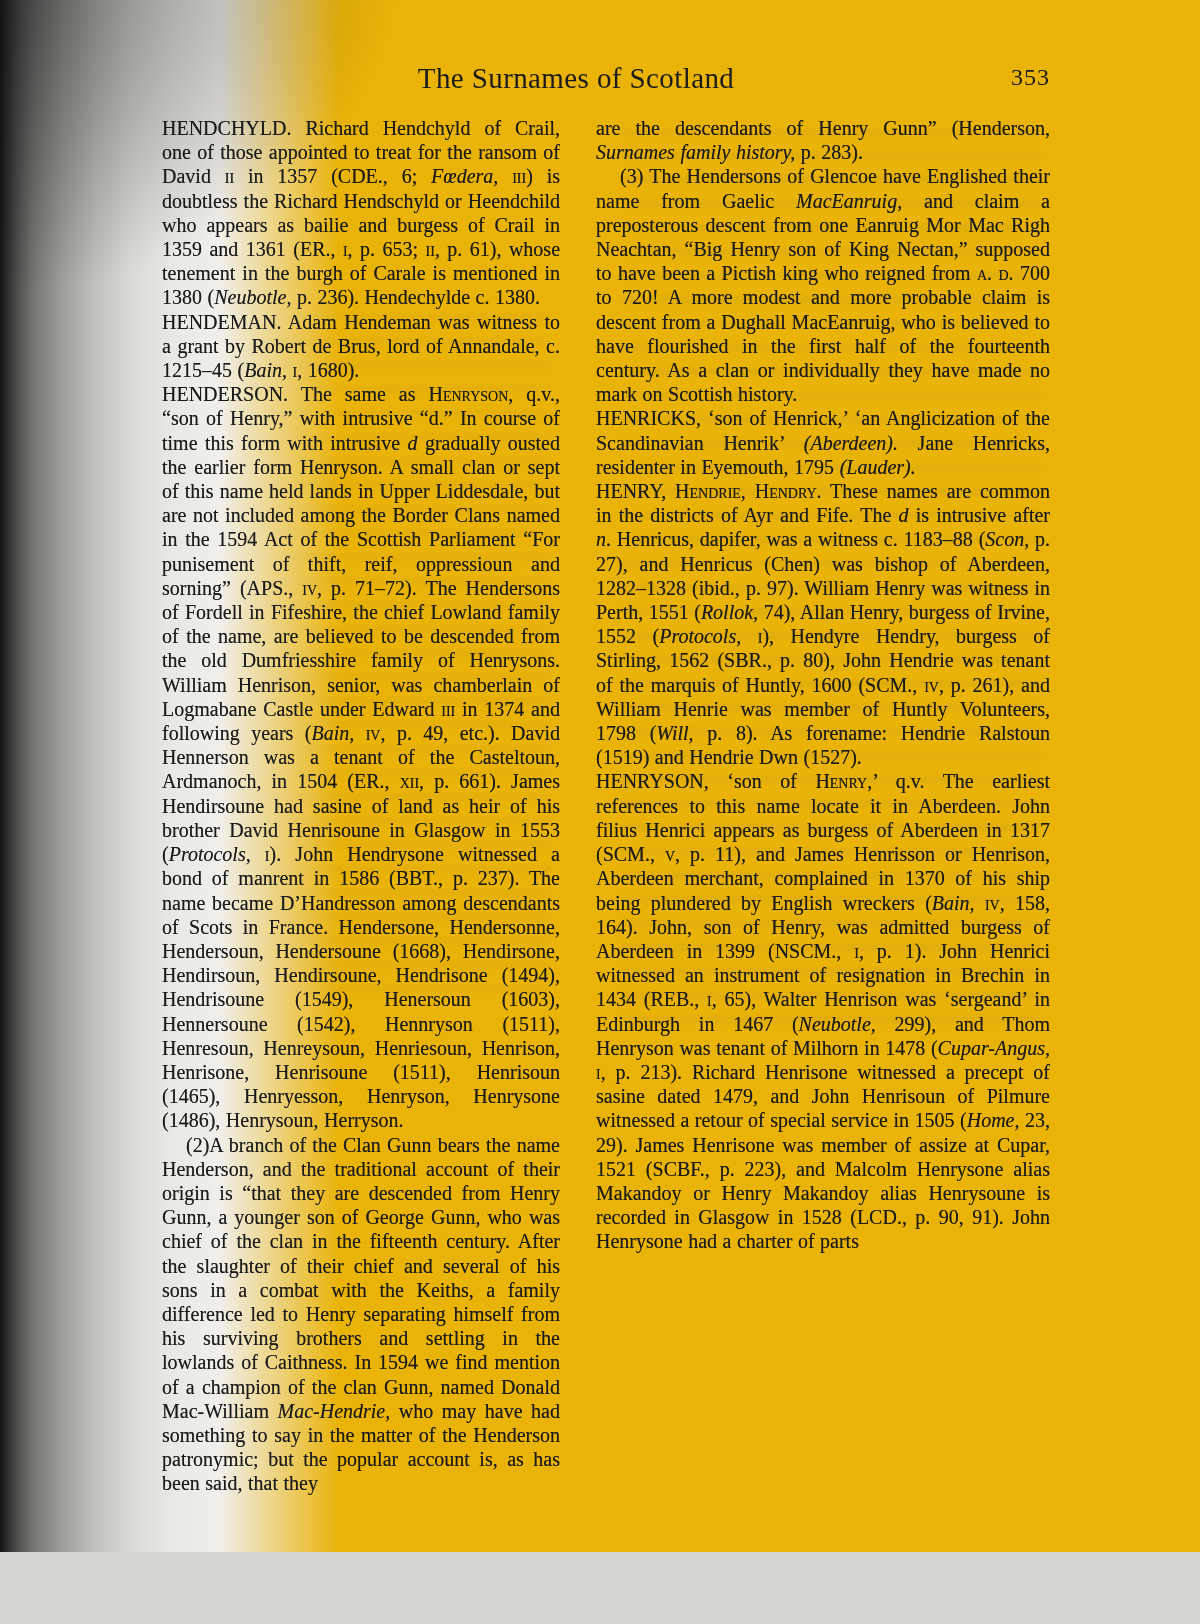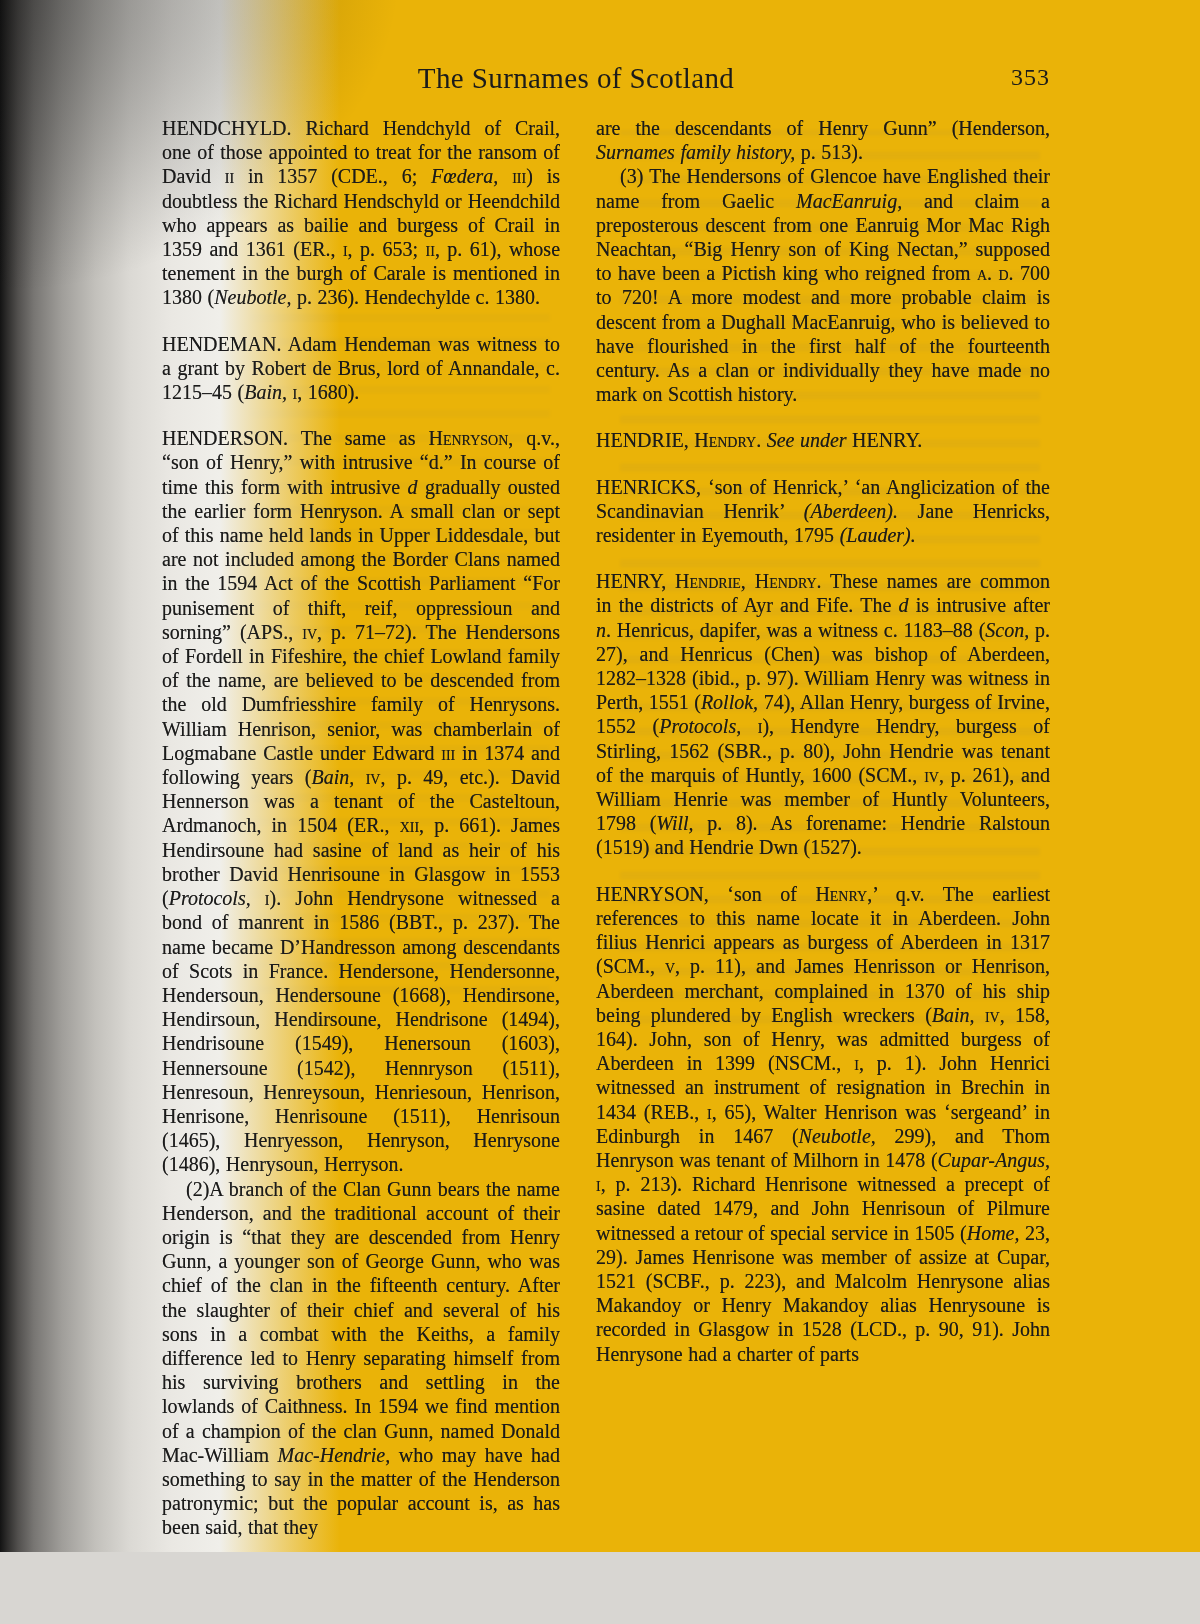--- a/index.html
+++ b/index.html
@@ -48,21 +48,21 @@
     text-align: justify;
     font-size: 20px;
     line-height: 24.2px;
     text-shadow: 0 0 0.4px rgba(10,10,10,0.55);
     word-spacing: 0.5px;
   }
   .col-left  { width: 398px; margin-right: 36px; font-family: Liberation Serif, serif; }
   .col-right { width: 454px; }
 
   .col p { margin: 0; }
-  .col p.gap { margin-top: 22px; }
+  .col p.gap { }
   .col p.indent { text-indent: 24px; }
 
   .sc { font-variant: small-caps; }
   .i  { font-style: italic; }
 </style>
 </head>
 <body>
 
 <div class="page">
   <div class="showthrough st-a"></div>
@@ -76,22 +76,21 @@
       <div class="page-number">353</div>
     </div>
     <div class="cols">
       <div class="col col-left" id="col-left">
           <p class=""><span>HENDCHYLD. Richard Hendchyld of Crail, one of those appointed to treat for the ransom of David </span><span class="sc">ii</span><span> in 1357 (CDE., 6; </span><span class="i">Fœdera,</span><span> </span><span class="sc">iii</span><span>) is doubtless the Richard Hendschyld or Heendchild who appears as bailie and burgess of Crail in 1359 and 1361 (ER., </span><span class="sc">i</span><span>, p. 653; </span><span class="sc">ii</span><span>, p. 61), whose tenement in the burgh of Carale is mentioned in 1380 (</span><span class="i">Neubotle,</span><span> p. 236). Hendechylde c. 1380.</span></p>
           <p class="gap "><span>HENDEMAN. Adam Hendeman was witness to a grant by Robert de Brus, lord of Annandale, c. 1215–45 (</span><span class="i">Bain,</span><span> </span><span class="sc">i</span><span>, 1680).</span></p>
           <p class="gap "><span>HENDERSON. The same as </span><span class="sc">Henryson</span><span>, q.v., “son of Henry,” with intrusive “d.” In course of time this form with intrusive </span><span class="i">d</span><span> gradually ousted the earlier form Henryson. A small clan or sept of this name held lands in Upper Liddesdale, but are not included among the Border Clans named in the 1594 Act of the Scottish Parliament “For punisement of thift, reif, oppressioun and sorning” (APS., </span><span class="sc">iv</span><span>, p. 71–72). The Hendersons of Fordell in Fifeshire, the chief Lowland family of the name, are believed to be descended from the old Dumfriesshire family of Henrysons. William Henrison, senior, was chamberlain of Logmabane Castle under Edward </span><span class="sc">iii</span><span> in 1374 and following years (</span><span class="i">Bain,</span><span> </span><span class="sc">iv</span><span>, p. 49, etc.). David Hennerson was a tenant of the Casteltoun, Ardmanoch, in 1504 (ER., </span><span class="sc">xii</span><span>, p. 661). James Hendirsoune had sasine of land as heir of his brother David Henrisoune in Glasgow in 1553 (</span><span class="i">Protocols,</span><span> </span><span class="sc">i</span><span>). John Hendrysone witnessed a bond of manrent in 1586 (BBT., p. 237). The name became D’Handresson among descendants of Scots in France. Hendersone, Hendersonne, Hendersoun, Hendersoune (1668), Hendirsone, Hendirsoun, Hendirsoune, Hendrisone (1494), Hendrisoune (1549), Henersoun (1603), Hennersoune (1542), Hennryson (1511), Henresoun, Henreysoun, Henriesoun, Henrison, Henrisone, Henrisoune (1511), Henrisoun (1465), Henryesson, Henryson, Henrysone (1486), Henrysoun, Herryson.</span></p>
           <p class="indent"><span>(2)A branch of the Clan Gunn bears the name Henderson, and the traditional account of their origin is “that they are descended from Henry Gunn, a younger son of George Gunn, who was chief of the clan in the fifteenth century. After the slaughter of their chief and several of his sons in a combat with the Keiths, a family difference led to Henry separating himself from his surviving brothers and settling in the lowlands of Caithness. In 1594 we find mention of a champion of the clan Gunn, named Donald Mac-William </span><span class="i">Mac-Hendrie,</span><span> who may have had something to say in the matter of the Henderson patronymic; but the popular account is, as has been said, that they</span></p>
         </div>
       <div class="col col-right" id="col-right">
-          <p class=""><span>are the descendants of Henry Gunn” (Henderson, </span><span class="i">Surnames family history,</span><span> p. 513).</span></p>
+          <p class=""><span>are the descendants of Henry Gunn” (Henderson, </span><span class="i">Surnames family history,</span><span> p. 283).</span></p>
           <p class="indent"><span>(3) The Hendersons of Glencoe have Englished their name from Gaelic </span><span class="i">MacEanruig,</span><span> and claim a preposterous descent from one Eanruig Mor Mac Righ Neachtan, “Big Henry son of King Nectan,” supposed to have been a Pictish king who reigned from </span><span class="sc">a. d.</span><span> 700 to 720! A more modest and more probable claim is descent from a Dughall MacEanruig, who is believed to have flourished in the first half of the fourteenth century. As a clan or individually they have made no mark on Scottish history.</span></p>
-          <p class="gap "><span>HENDRIE, </span><span class="sc">Hendry</span><span>. </span><span class="i">See under</span><span> HENRY.</span></p>
           <p class="gap "><span>HENRICKS, ‘son of Henrick,’ ‘an Anglicization of the Scandinavian Henrik’ </span><span class="i">(Aberdeen).</span><span> Jane Henricks, residenter in Eyemouth, 1795 </span><span class="i">(Lauder).</span></p>
           <p class="gap "><span>HENRY, </span><span class="sc">Hendrie, Hendry</span><span>. These names are common in the districts of Ayr and Fife. The </span><span class="i">d</span><span> is intrusive after </span><span class="i">n</span><span>. Henricus, dapifer, was a witness c. 1183–88 (</span><span class="i">Scon,</span><span> p. 27), and Henricus (Chen) was bishop of Aberdeen, 1282–1328 (ibid., p. 97). William Henry was witness in Perth, 1551 (</span><span class="i">Rollok,</span><span> 74), Allan Henry, burgess of Irvine, 1552 (</span><span class="i">Protocols,</span><span> </span><span class="sc">i</span><span>), Hendyre Hendry, burgess of Stirling, 1562 (SBR., p. 80), John Hendrie was tenant of the marquis of Huntly, 1600 (SCM., </span><span class="sc">iv</span><span>, p. 261), and William Henrie was member of Huntly Volunteers, 1798 (</span><span class="i">Will,</span><span> p. 8). As forename: Hendrie Ralstoun (1519) and Hendrie Dwn (1527).</span></p>
           <p class="gap "><span>HENRYSON, ‘son of </span><span class="sc">Henry</span><span>,’ q.v. The earliest references to this name locate it in Aberdeen. John filius Henrici appears as burgess of Aberdeen in 1317 (SCM., </span><span class="sc">v</span><span>, p. 11), and James Henrisson or Henrison, Aberdeen merchant, complained in 1370 of his ship being plundered by English wreckers (</span><span class="i">Bain,</span><span> </span><span class="sc">iv</span><span>, 158, 164). John, son of Henry, was admitted burgess of Aberdeen in 1399 (NSCM., </span><span class="sc">i</span><span>, p. 1). John Henrici witnessed an instrument of resignation in Brechin in 1434 (REB., </span><span class="sc">i</span><span>, 65), Walter Henrison was ‘sergeand’ in Edinburgh in 1467 (</span><span class="i">Neubotle,</span><span> 299), and Thom Henryson was tenant of Milhorn in 1478 (</span><span class="i">Cupar-Angus,</span><span> </span><span class="sc">i</span><span>, p. 213). Richard Henrisone witnessed a precept of sasine dated 1479, and John Henrisoun of Pilmure witnessed a retour of special service in 1505 (</span><span class="i">Home,</span><span> 23, 29). James Henrisone was member of assize at Cupar, 1521 (SCBF., p. 223), and Malcolm Henrysone alias Makandoy or Henry Makandoy alias Henrysoune is recorded in Glasgow in 1528 (LCD., p. 90, 91). John Henrysone had a charter of parts</span></p>
         </div>
     </div>
   </div>
 </div>
 
 </body></html>

